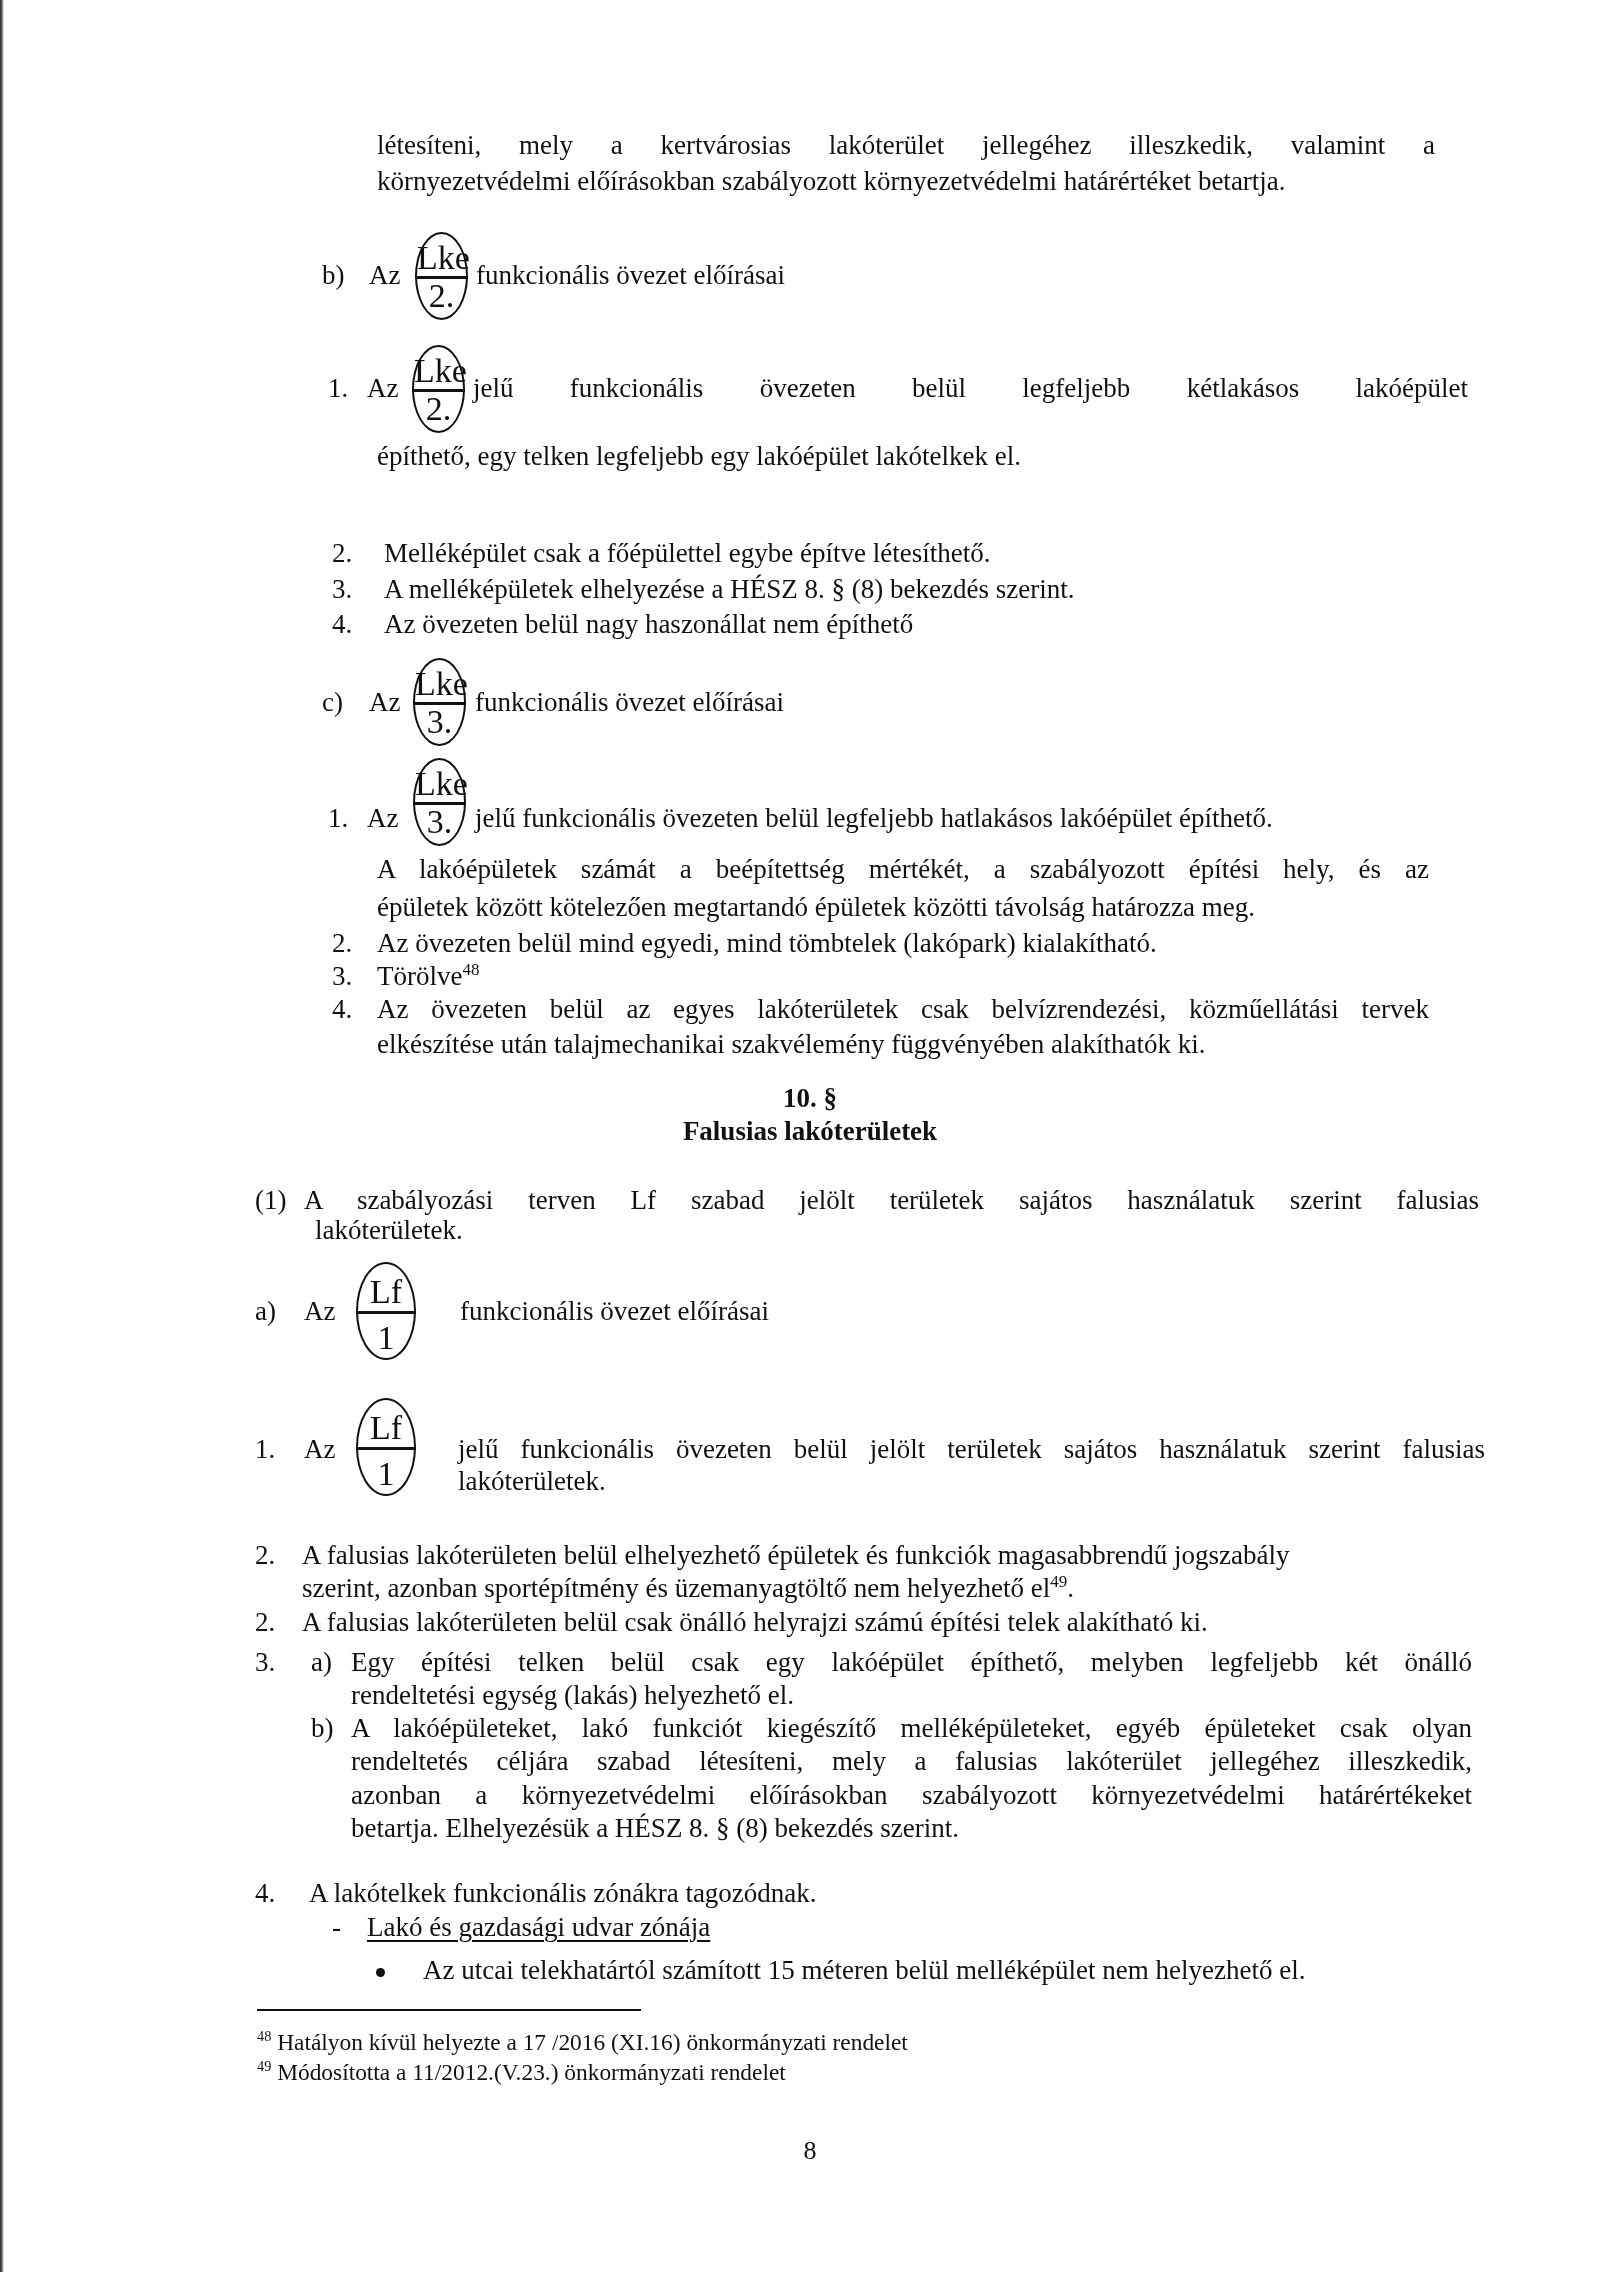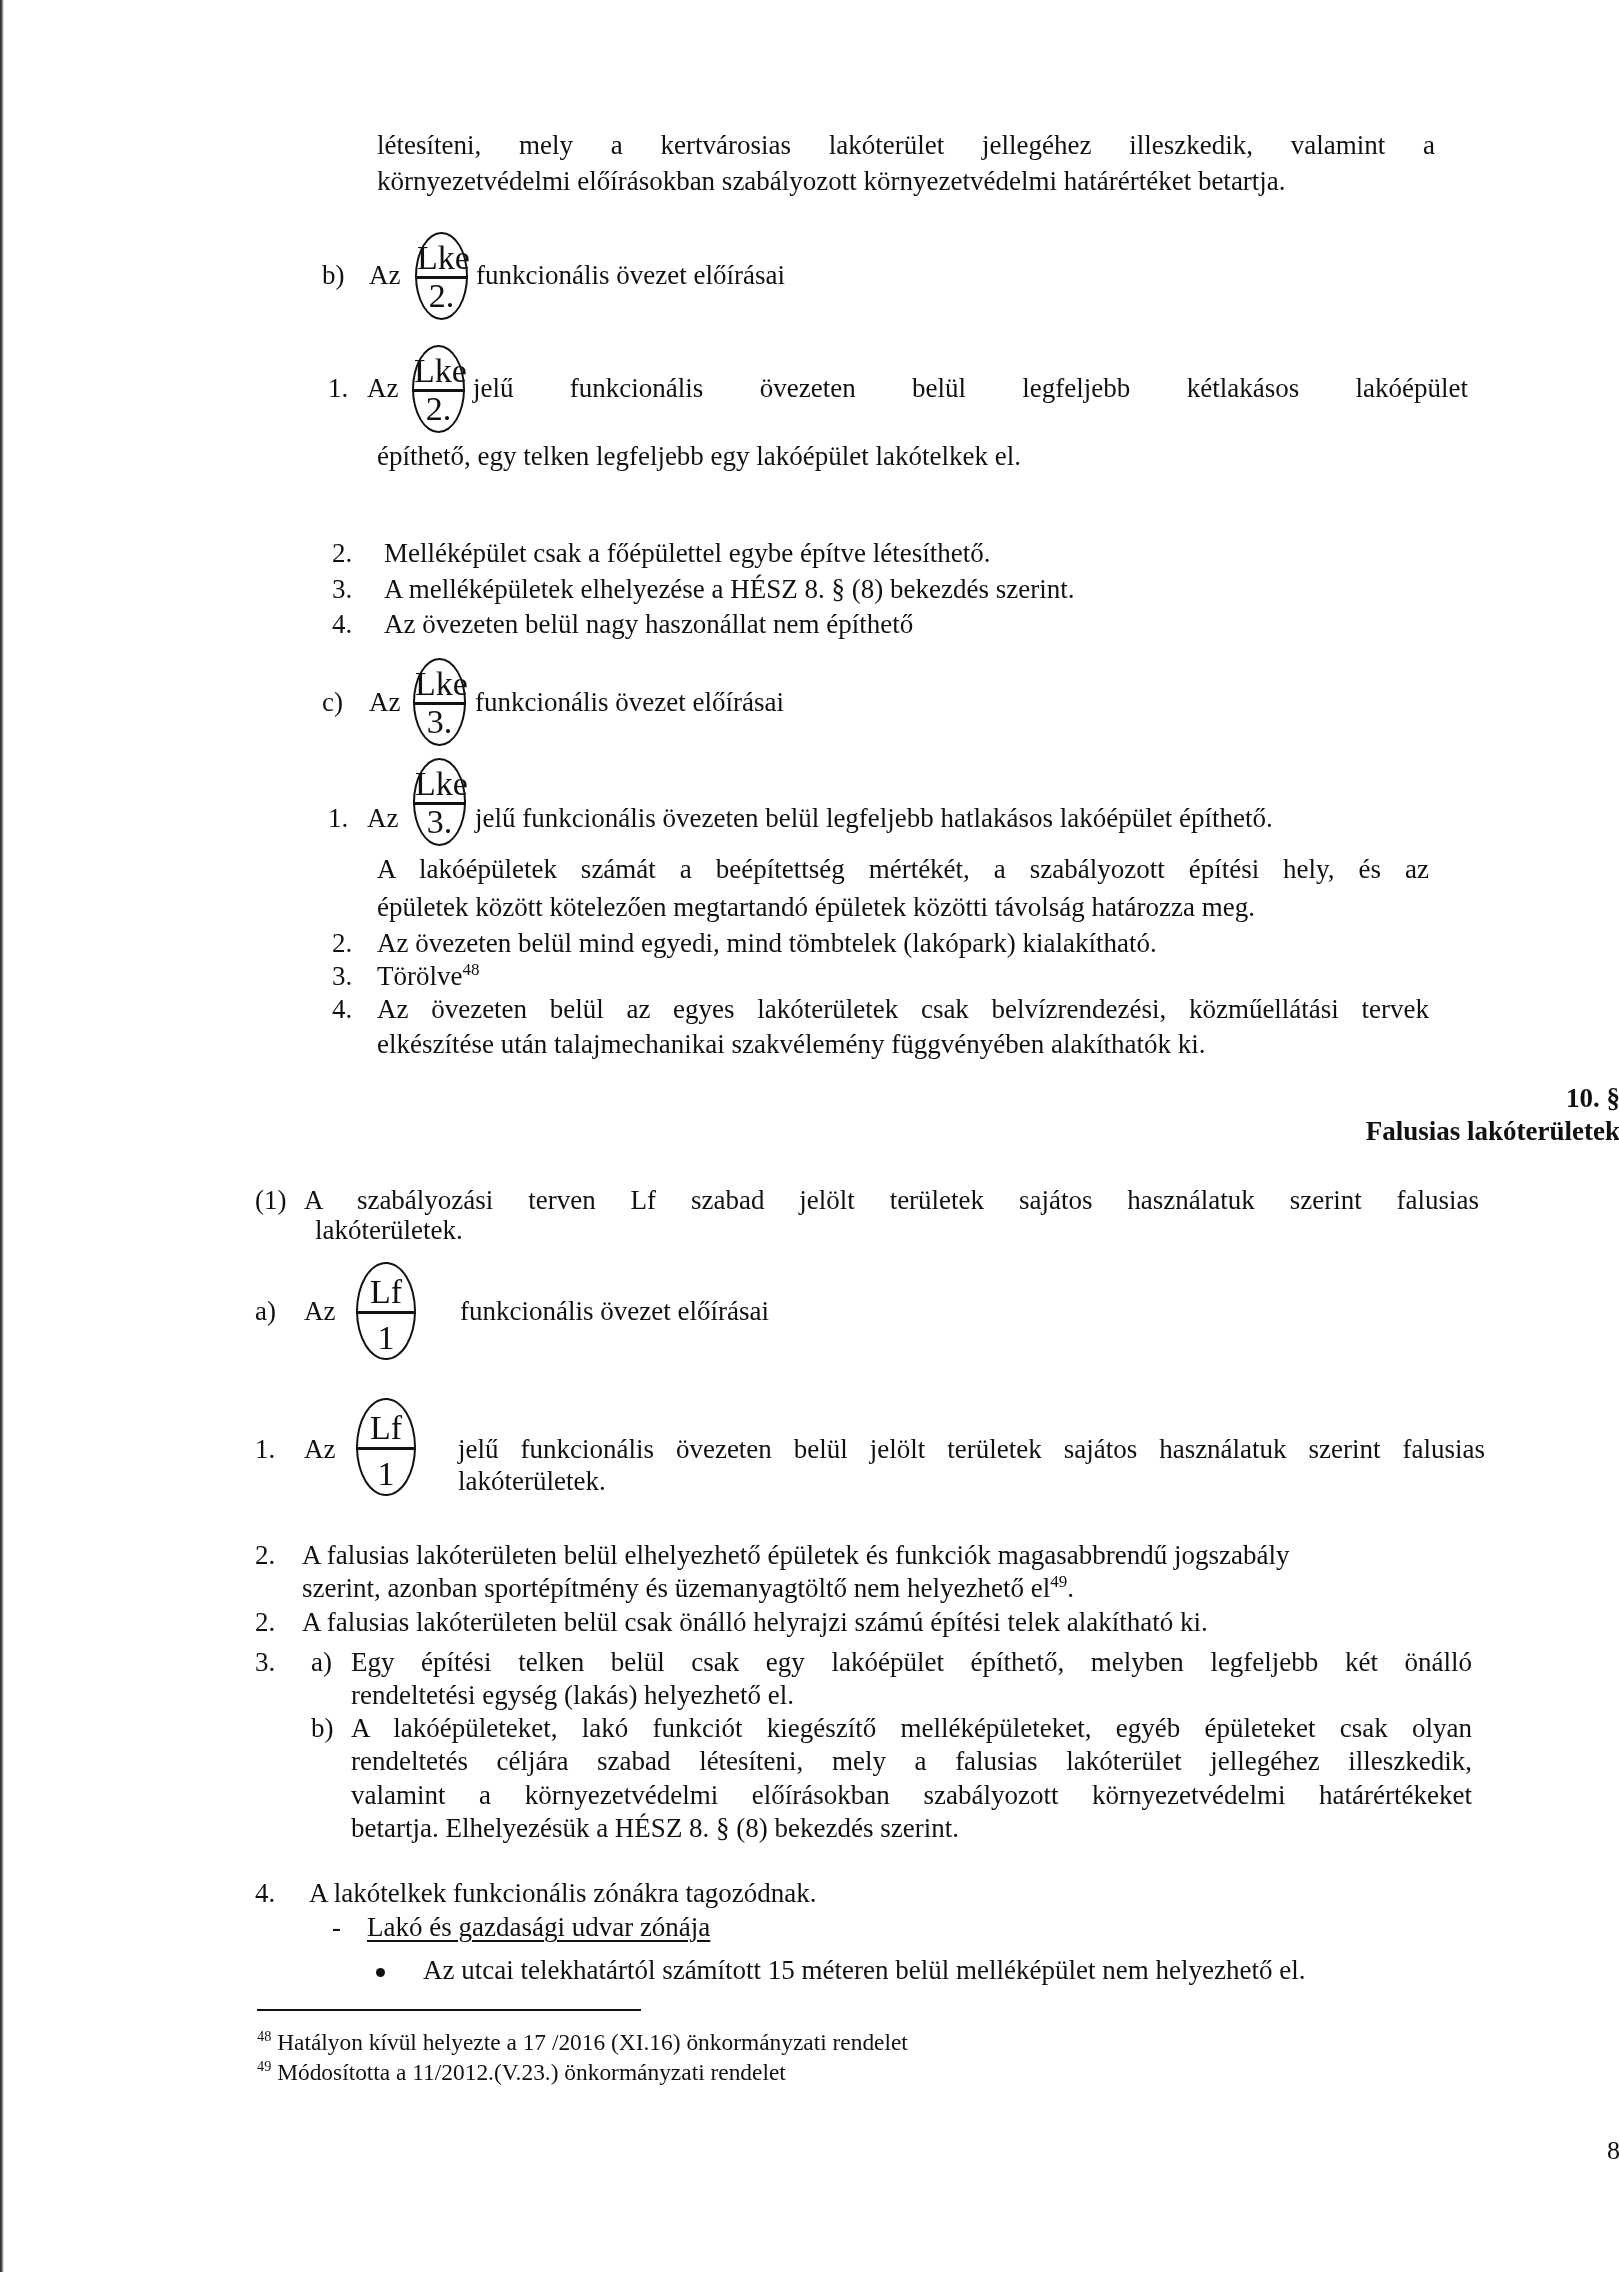--- a/index.html
+++ b/index.html
@@ -18,21 +18,21 @@
     position: absolute; border: 2px solid #111; border-radius: 50%;
     width: 53px; height: 88px; box-sizing: border-box;
   }
   .zone .top, .zone .bot {
     position: absolute; left: 0; right: 0; text-align: center; font-size: 34px; line-height: 29px;
   }
   .zone .top { top: 9px; }
   .zone .bot { bottom: 7.8px; }
   .zone .bar { position: absolute; left: -2px; right: -2px; top: 42px; height: 2.6px; background: #111; }
   sup { font-size: 17px; line-height: 0; vertical-align: super; }
-  .center { position: absolute; left: 0; width: 1620px; text-align: right; font-size: 27px; line-height: 32.5px; font-weight: bold; }
+  .center { position: absolute; left: 0; width: 1620px; text-align: center; font-size: 27px; line-height: 32.5px; font-weight: bold; }
   .u { text-decoration: underline; text-decoration-thickness: 2px; text-underline-offset: 3.9px; }
   .fn { position: absolute; font-size: 23.4px; line-height: 29px; white-space: nowrap; }
   .fn sup { font-size: 14.3px; }
   .rule { position: absolute; left: 257px; top: 2009px; width: 384px; height: 2px; background: #111; }
   .bullet-dot { display: inline-block; width: 9px; height: 9px; border-radius: 50%; background: #111; vertical-align: middle; }
 </style>
 </head>
 <body>
 
 <div class="scan-edge"></div>
@@ -128,21 +128,21 @@
 <div class="num" style="left:255px; top:1606px;">2.</div>
 <div class="ln" style="left:302px; top:1606px;">A falusias lakóterületen belül csak önálló helyrajzi számú építési telek alakítható ki.</div>
 
 <div class="num" style="left:255px; top:1646px;">3.</div>
 <div class="num" style="left:311px; top:1646px;">a)</div>
 <div class="ln just" style="left:351px; top:1646px; width:1121px;">Egy építési telken belül csak egy lakóépület építhető, melyben legfeljebb két önálló</div>
 <div class="ln" style="left:351px; top:1679px;">rendeltetési egység (lakás) helyezhető el.</div>
 <div class="num" style="left:311px; top:1712px;">b)</div>
 <div class="ln just" style="left:351px; top:1712px; width:1121px;">A lakóépületeket, lakó funkciót kiegészítő melléképületeket, egyéb épületeket csak olyan</div>
 <div class="ln just" style="left:351px; top:1745px; width:1121px;">rendeltetés céljára szabad létesíteni, mely a falusias lakóterület jellegéhez illeszkedik,</div>
-<div class="ln just" style="left:351px; top:1779px; width:1121px;">valamint a környezetvédelmi előírásokban szabályozott környezetvédelmi határértékeket</div>
+<div class="ln just" style="left:351px; top:1779px; width:1121px;">azonban a környezetvédelmi előírásokban szabályozott környezetvédelmi határértékeket</div>
 <div class="ln" style="left:351px; top:1812px;">betartja. Elhelyezésük a HÉSZ 8. § (8) bekezdés szerint.</div>
 
 <div class="num" style="left:255px; top:1877px;">4.</div>
 <div class="ln" style="left:309px; top:1877px;">A lakótelkek funkcionális zónákra tagozódnak.</div>
 <div class="num" style="left:332px; top:1911px;">-</div>
 <div class="ln u" style="left:367px; top:1911px;">Lakó és gazdasági udvar zónája</div>
 <div class="num" style="left:376px; top:1954px;"><span class="bullet-dot"></span></div>
 <div class="ln" style="left:423px; top:1954px;">Az utcai telekhatártól számított 15 méteren belül melléképület nem helyezhető el.</div>
 
 <div class="rule"></div>

